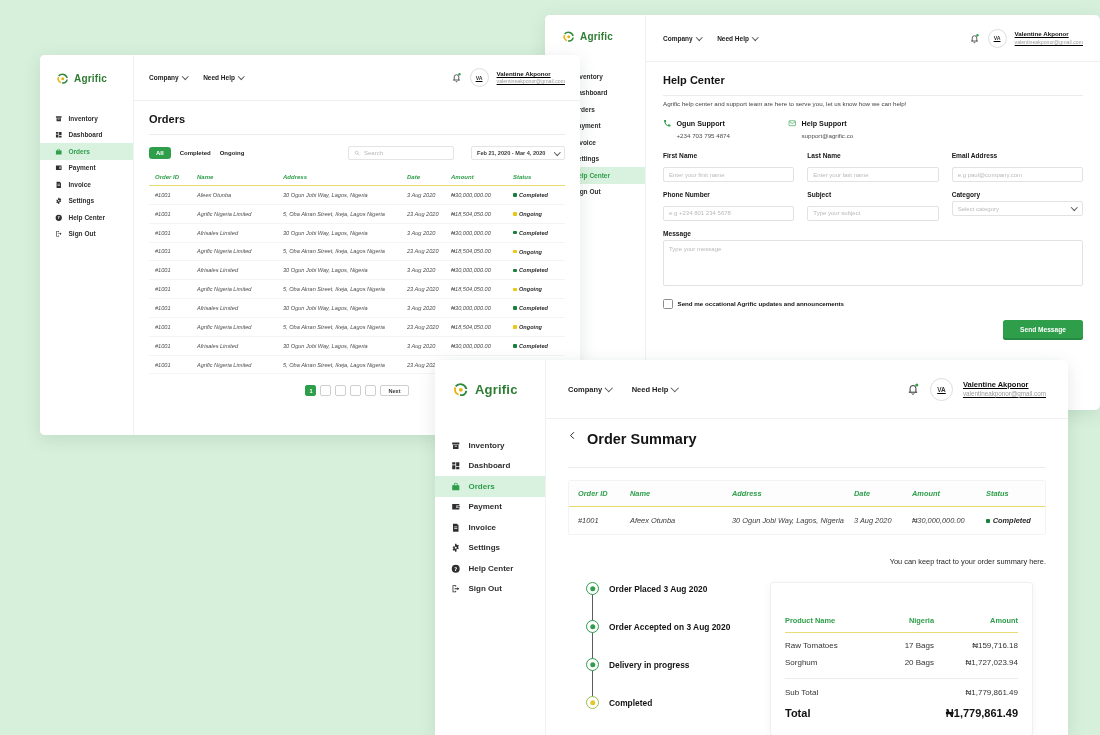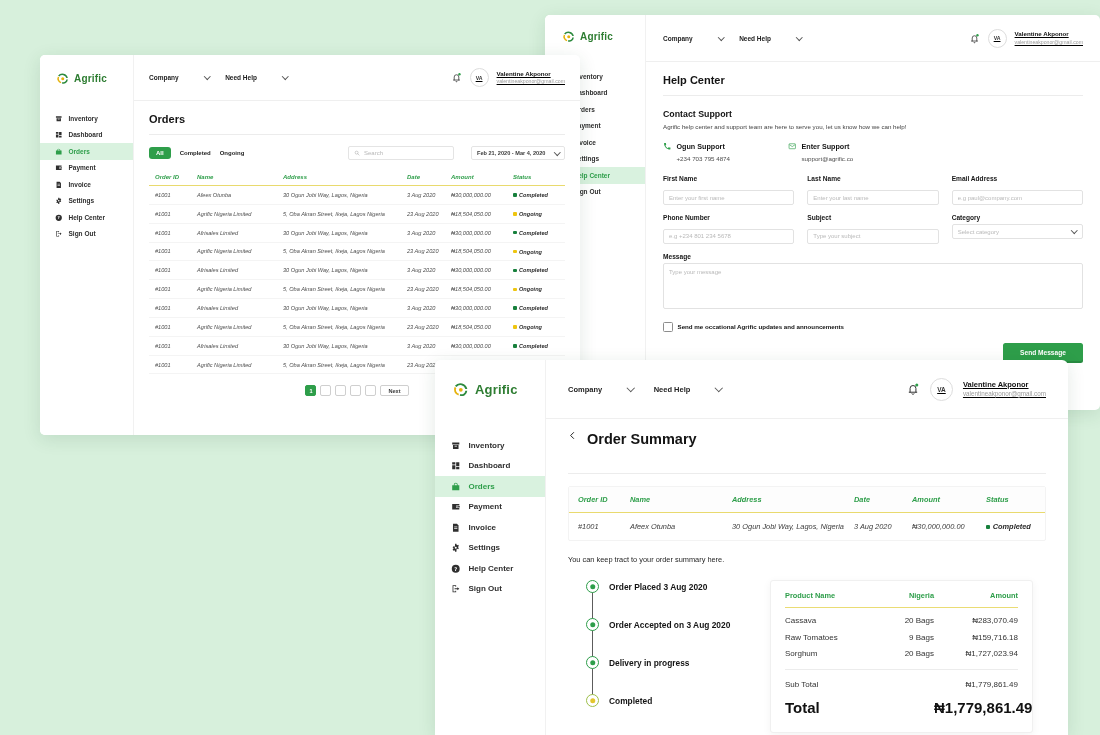--- a/index.html
+++ b/index.html
@@ -42,21 +42,21 @@
 
   
   .main{flex:1;display:flex;flex-direction:column;min-width:0;}
   .topbar{display:flex;align-items:center;justify-content:space-between;border-bottom:1px solid #efefef;flex:none;}
   .w1 .topbar{height:45px;padding:0 15px;}
   .w2 .topbar{height:46px;padding:0 17px;}
   .w3 .topbar{height:58px;padding:0 22px;}
   .topnav{display:flex;align-items:center;}
   .w1 .topnav,.w2 .topnav{gap:16px;}
   .w3 .topnav{gap:20px;}
-  .topnav-item{font-weight:600;color:#222;display:inline-flex;align-items:center;cursor:pointer;gap:22px;}
+  .topnav-item{font-weight:600;color:#222;display:inline-flex;align-items:center;cursor:pointer;}
   .w1 .topnav-item,.w2 .topnav-item{font-size:6.5px;}
   .w3 .topnav-item{font-size:7.5px;}
   .chev{display:inline-block;width:3.5px;height:3.5px;border-right:1.2px solid #555;
     border-bottom:1.2px solid #555;transform:rotate(45deg);margin-left:4px;margin-bottom:2px;}
   .w3 .chev{width:4.5px;height:4.5px;}
   .userarea{display:flex;align-items:center;text-decoration:underline;}
   .w1 .userarea,.w2 .userarea{gap:8px;}
   .w3 .userarea{gap:10px;}
   .bell{display:inline-flex;color:#333;position:relative;cursor:pointer;}
   .w1 .bell,.w2 .bell{width:11px;height:11px;}
@@ -75,21 +75,21 @@
   .w3 .useremail{font-size:6.3px;}
 
   
   .content{flex:1;min-height:0;}
   .w1 .content{padding:12px 15px 0;}
   .w2 .content{padding:12px 17px 0;}
   .w3 .content{padding:12px 22px 0;}
   .page-title{margin:0;font-weight:700;color:#141414;}
   .w1 .page-title{font-size:11px;padding-bottom:9px;border-bottom:1px solid #ececec;}
   .w2 .page-title{font-size:11px;padding-bottom:9px;border-bottom:1px solid #ececec;}
-  .w3 .title-row{display:flex;gap:10px;padding-bottom:26px;border-bottom:1px solid #ececec;}
+  .w3 .title-row{display:flex;gap:10px;padding-bottom:20px;border-bottom:1px solid #ececec;}
   .w3 .page-title{font-size:14.5px;}
   .back{display:inline-flex;width:9px;height:9px;color:#111;cursor:pointer;}
   .back svg{width:100%;height:100%;}
 
   
   .filters-row{display:flex;align-items:center;gap:9px;margin-top:11px;}
   .pill{background:#2e9e4a;color:#fff;font-size:6px;font-weight:700;padding:3px 7px;border-radius:3px;cursor:pointer;}
   .filter{font-size:6px;font-weight:700;color:#1f1f1f;cursor:pointer;}
   .search{margin-left:auto;width:106px;height:14px;border:1px solid #e4e4e4;border-radius:2px;
     display:flex;align-items:center;gap:4px;padding:0 5px;box-sizing:border-box;cursor:text;}
@@ -148,45 +148,45 @@
     padding:6.5px 0;width:80px;cursor:pointer;font-family:inherit;box-shadow:inset 0 -2px 0 rgba(0,0,0,.12);}
 
   
   .sum{border:1px solid #f3f3f3;border-radius:2px;margin-top:12px;}
   .w3 .tbl-head{padding:8px 9px;background:#fdfdfd;}
   .w3 .tbl-head span{font-size:7.4px;}
   .w3 .tbl-row{padding:9px 9px;font-size:7.4px;color:#3c3c3c;border-bottom:none;}
   .w3 .c1{width:52px;}.w3 .c2{width:102px;}.w3 .c3{flex:1;padding-right:4px;}
   .w3 .c4{width:58px;}.w3 .c5{width:74px;}.w3 .c6{width:50px;}
   .w3 .status::before{width:4.2px;height:4.2px;}
-  .note{margin:14px 0 0;font-size:7.4px;color:#1f1f1f;}
+  .note{margin:22px 0 0;font-size:7.4px;color:#1f1f1f;text-align:right;}
   .lower{display:flex;margin-top:16px;align-items:flex-start;}
   .timeline{position:relative;margin-left:18px;flex:none;}
   .timeline::before{content:"";position:absolute;left:6px;top:8px;bottom:8px;width:1.4px;background:#5c5c5c;}
   .step{display:flex;align-items:center;gap:10px;position:relative;}
   .step:not(:last-child){margin-bottom:25px;}
   .ring{width:13px;height:13px;border:1.6px solid #2e9e4a;border-radius:50%;background:#fff;
     box-sizing:border-box;position:relative;z-index:1;flex:none;}
   .ring::after{content:"";position:absolute;left:50%;top:50%;width:5.5px;height:5.5px;
     border-radius:50%;transform:translate(-50%,-50%);background:#2e9e4a;}
   .ring.pending{border-color:#9ebf4a;}
   .ring.pending::after{background:#e3c62d;}
   .step-label{font-size:8.4px;font-weight:700;color:#141414;}
   .right-col{width:263px;margin-left:auto;margin-right:13px;}
   .products-card{border:1px solid #f0f0f0;border-radius:3px;background:#fff;
     box-shadow:0 2px 8px rgba(0,0,0,.05);padding:10px 14px 12px;box-sizing:border-box;}
-  .prod-head{display:flex;align-items:center;padding-bottom:7px;border-bottom:1px solid #eadc74;}
+  .prod-head{display:flex;align-items:center;padding-bottom:7px;border-bottom:1px solid #eadc74;margin-top:23px;}
   .prod-head span{font-size:7.4px;font-weight:700;color:#2e9e4a;}
   .prod-row{display:flex;align-items:center;padding:3.8px 0;font-size:8px;color:#333;}
   .prod-body{padding-top:4px;}
   .pn{flex:1;}
   .pq{width:62px;text-align:right;}
   .pa{width:84px;text-align:right;}
   .prod-divider{border-top:1px solid #ececec;margin:7px 0 6px;}
-  .prod-row.total{font-size:15px;font-weight:700;color:#111;padding-top:6px;}
+  .prod-row.total{font-size:11px;font-weight:700;color:#111;padding-top:6px;}
 </style>
 </head>
 <body>
 
 <div class="stage">
 
   <div class="window w2">
     <aside class="sidebar">
       <div class="logo">
         <span class="logo-icon">
@@ -297,21 +297,20 @@
             </span>
           <span class="avatar">VA</span>
           <span class="usermeta">
             <span class="username">Valentine Akponor</span>
             <span class="useremail">valentineakponor@gmail.com</span>
           </span>
         </div>
       </header>
       <section class="content">
         <h1 class="page-title">Help Center</h1>
-        <h2 class="contact-heading">Contact Support</h2>
         <p class="contact-sub">Agrific help center and support team are here to serve you, let us know how we can help!</p>
         <div class="support-row">
           <div class="support-item">
             <div class="support-top">
               <span class="support-ic">
                   <svg viewBox="0 0 24 24">
                     <path fill="currentColor" d="M6.6 10.8a15.1 15.1 0 0 0 6.6 6.6l2.2-2.2c.3-.3.7-.4 1-.2 1.1.4 2.3.6 3.6.6.6 0 1 .4 1 1V20c0 .6-.4 1-1 1C10.6 21 3 13.4 3 4c0-.6.4-1 1-1h3.4c.6 0 1 .4 1 1 0 1.3.2 2.5.6 3.6.1.3 0 .7-.2 1z"></path>
                   </svg>
                 </span>
               <span class="support-label">Ogun Support</span>
@@ -319,21 +318,21 @@
             <div class="support-value">+234 703 795 4874</div>
           </div>
           <div class="support-item">
             <div class="support-top">
               <span class="support-ic">
                   <svg viewBox="0 0 24 24">
                     <rect x="3" y="5" width="18" height="14" rx="1.5" fill="none" stroke="currentColor" stroke-width="1.8"></rect>
                     <path d="m4 7.5 8 5.5 8-5.5" fill="none" stroke="currentColor" stroke-width="1.8"></path>
                   </svg>
                 </span>
-              <span class="support-label">Enter Support</span>
+              <span class="support-label">Help Support</span>
             </div>
             <div class="support-value">support@agrific.co</div>
           </div>
         </div>
         <div class="form-grid">
           <div class="field">
             <label>First Name</label>
             <input placeholder="Enter your first name" style="">
           </div>
           <div class="field">
@@ -784,28 +783,23 @@
             </div>
           <div class="right-col">
             <div class="products-card">
               <div class="prod-head">
                 <span class="pn">Product Name</span>
                 <span class="pq">Nigeria</span>
                 <span class="pa">Amount</span>
               </div>
               <div class="prod-body">
 
-              <div class="prod-row">
-                    <span class="pn">Cassava</span>
-                    <span class="pq">20 Bags</span>
-                    <span class="pa">₦283,070.49</span>
-                  </div>
                   <div class="prod-row">
                     <span class="pn">Raw Tomatoes</span>
-                    <span class="pq">9 Bags</span>
+                    <span class="pq">17 Bags</span>
                     <span class="pa">₦159,716.18</span>
                   </div>
                   <div class="prod-row">
                     <span class="pn">Sorghum</span>
                     <span class="pq">20 Bags</span>
                     <span class="pa">₦1,727,023.94</span>
                   </div>
                 </div>
               <div class="prod-divider"></div>
               <div class="prod-row">

